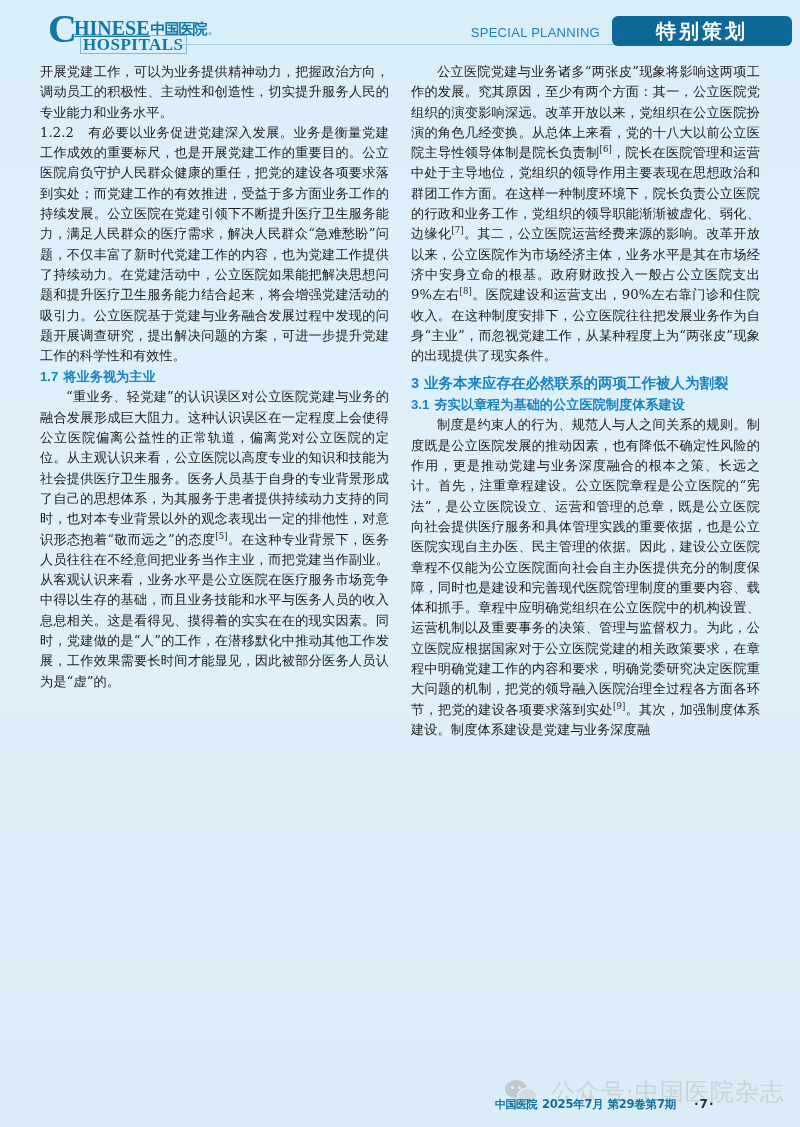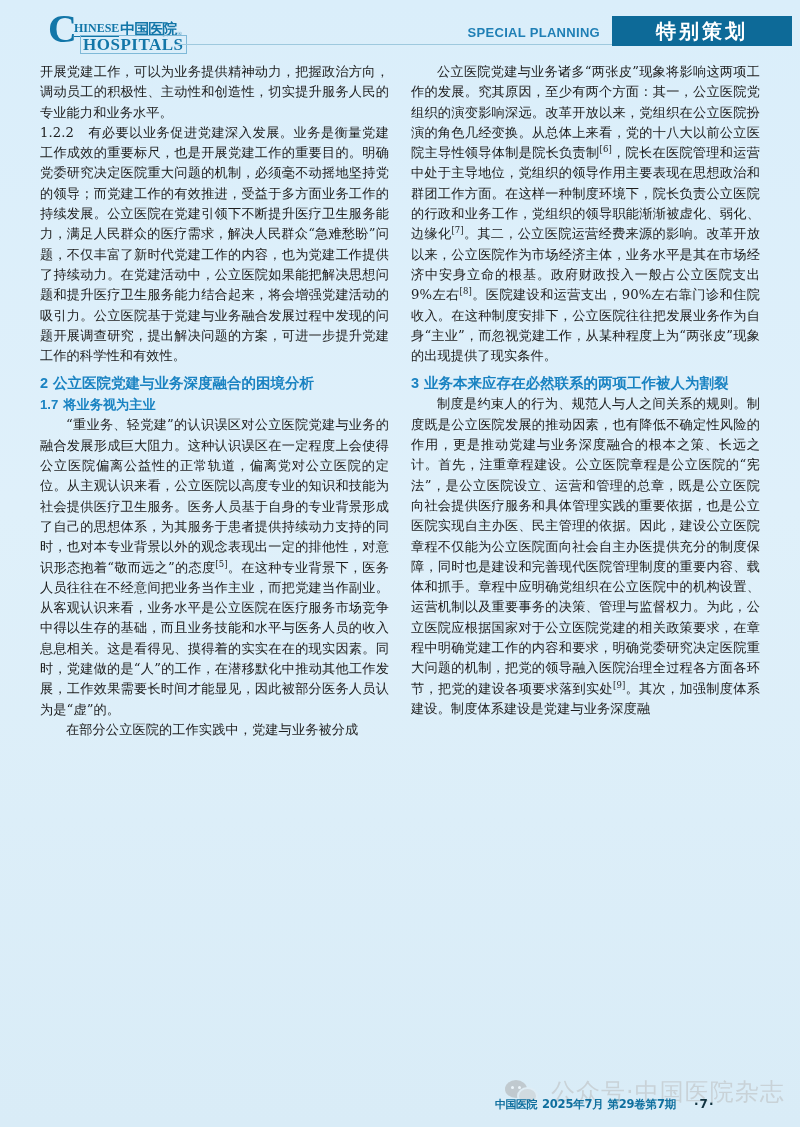--- a/index.html
+++ b/index.html
@@ -50,21 +50,21 @@
   }
   .logo-chinese-row {
     position: absolute;
     left: 26px;
     top: 12px;
     display: flex;
     align-items: flex-end;
   }
   .logo-chinese-en {
     font-family: "Liberation Serif", serif;
-    font-size: 12px;
+    font-size: 20px;
     font-weight: bold;
     color: #1276a8;
     letter-spacing: 0px;
     line-height: 16px;
     border-bottom: 1px solid #1276a8;
   }
   .logo-cn {
     font-family: "DejaVu Sans", sans-serif;
     font-size: 15px;
     font-weight: bold;
@@ -99,39 +99,40 @@
     width: 460px;
     height: 1px;
     background: #9ec9de;
   }
   .special-planning-en {
     position: absolute;
     right: 200px;
     top: 25px;
     font-family: "Liberation Sans", sans-serif;
     font-size: 13px;
-    font-weight: bold;
+    font-weight: normal;
     color: #1f7fb5;
     letter-spacing: 0.3px;
   }
   .special-planning-cn {
     position: absolute;
     right: 8px;
     top: 16px;
     width: 180px;
     height: 30px;
     background: #0d6a98;
     color: #ffffff;
     font-family: Liberation Sans, sans-serif;
     font-size: 20px;
     font-weight: bold;
     letter-spacing: 3px;
     display: flex;
     align-items: center;
     justify-content: center;
+    border-radius: 6px;
   }
 
   
   .columns {
     position: absolute;
     left: 0;
     top: 62px;
     width: 800px;
     display: flex;
     gap: 22px;
@@ -283,48 +284,47 @@
 
     <div class="special-planning-en">SPECIAL PLANNING</div>
     <div class="special-planning-cn">特别策划</div>
   </div>
 
   <div class="columns">
 
     <div class="col">
 
       <p class="body-text">开展党建工作，可以为业务提供精神动力，把握政治方向，调动员工的积极性、主动性和创造性，切实提升服务人民的专业能力和业务水平。</p>
-      <p class="body-text">1.2.2　有必要以业务促进党建深入发展。业务是衡量党建工作成效的重要标尺，也是开展党建工作的重要目的。明确党委研究决定医院重大问题的机制，必须毫不动摇地坚持党的领导；而党建工作的有效推进，受益于多方面业务工作的持续发展。公立医院在党建引领下不断提升医疗卫生服务能力，满足人民群众的医疗需求，解决人民群众“急难愁盼”问题，不仅丰富了新时代党建工作的内容，也为党建工作提供了持续动力。在党建活动中，公立医院如果能把解决思想问题和提升医疗卫生服务能力结合起来，将会增强党建活动的吸引力。公立医院基于党建与业务融合发展过程中发现的问题开展调查研究，提出解决问题的方案，可进一步提升党建工作的科学性和有效性。</p>
-
-      <h2 class="sec-h1">
-        <span class="sec-num">2</span><span>公立医院党建与业务深度融合的困境分析</span>
-      </h2>
+      <p class="body-text">1.2.2　有必要以业务促进党建深入发展。业务是衡量党建工作成效的重要标尺，也是开展党建工作的重要目的。公立医院肩负守护人民群众健康的重任，把党的建设各项要求落到实处；而党建工作的有效推进，受益于多方面业务工作的持续发展。公立医院在党建引领下不断提升医疗卫生服务能力，满足人民群众的医疗需求，解决人民群众“急难愁盼”问题，不仅丰富了新时代党建工作的内容，也为党建工作提供了持续动力。在党建活动中，公立医院如果能把解决思想问题和提升医疗卫生服务能力结合起来，将会增强党建活动的吸引力。公立医院基于党建与业务融合发展过程中发现的问题开展调查研究，提出解决问题的方案，可进一步提升党建工作的科学性和有效性。</p>
+
 
       <h3 class="sec-h2">
         <span class="sec-num">1.7</span><span>将业务视为主业</span>
       </h3>
 
 
       <p class="body-text indent"><span>“重业务、轻党建”的认识误区对公立医院党建与业务的融合发展形成巨大阻力。这种认识误区在一定程度上会使得公立医院偏离公益性的正常轨道，偏离党对公立医院的定位。从主观认识来看，公立医院以高度专业的知识和技能为社会提供医疗卫生服务。医务人员基于自身的专业背景形成了自己的思想体系，为其服务于患者提供持续动力支持的同时，也对本专业背景以外的观念表现出一定的排他性，对意识形态抱着“敬而远之”的态度</span><sup class="cite">[5]</sup><span>。在这种专业背景下，医务人员往往在不经意间把业务当作主业，而把党建当作副业。从客观认识来看，业务水平是公立医院在医疗服务市场竞争中得以生存的基础，而且业务技能和水平与医务人员的收入息息相关。这是看得见、摸得着的实实在在的现实因素。同时，党建做的是“人”的工作，在潜移默化中推动其他工作发展，工作效果需要长时间才能显见，因此被部分医务人员认为是“虚”的。</span></p>
 
 
-      <p class="body-text indent">在部分公立医院的工作实践中，党建与业务被分成</p>
     </div>
 
     <div class="col">
 
 
       <p class="body-text indent">
         <span>公立医院党建与业务诸多“两张皮”现象将影响这两项工作的发展。究其原因，至少有两个方面：其一，公立医院党组织的演变影响深远。改革开放以来，党组织在公立医院扮演的角色几经变换。从总体上来看，党的十八大以前公立医院主导性领导体制是院长负责制</span><sup class="cite">[6]</sup><span>，院长在医院管理和运营中处于主导地位，党组织的领导作用主要表现在思想政治和群团工作方面。在这样一种制度环境下，院长负责公立医院的行政和业务工作，党组织的领导职能渐渐被虚化、弱化、边缘化</span><sup class="cite">[7]</sup><span>。其二，公立医院运营经费来源的影响。改革开放以来，公立医院作为市场经济主体，业务水平是其在市场经济中安身立命的根基。政府财政投入一般占公立医院支出9%左右</span><sup class="cite">[8]</sup><span>。医院建设和运营支出，90%左右靠门诊和住院收入。在这种制度安排下，公立医院往往把发展业务作为自身“主业”，而忽视党建工作，从某种程度上为“两张皮”现象的出现提供了现实条件。</span>
       </p>
 
       <h2 class="sec-h1">
         <span class="sec-num">3</span><span>业务本来应存在必然联系的两项工作被人为割裂</span>
       </h2>
 
+      <h3 class="sec-h2">
+        <span class="sec-num">3.1</span><span>夯实以章程为基础的公立医院制度体系建设</span>
+      </h3>
 
       <p class="body-text indent">
         <span>制度是约束人的行为、规范人与人之间关系的规则。制度既是公立医院发展的推动因素，也有降低不确定性风险的作用，更是推动党建与业务深度融合的根本之策、长远之计。首先，注重章程建设。公立医院章程是公立医院的“宪法”，是公立医院设立、运营和管理的总章，既是公立医院向社会提供医疗服务和具体管理实践的重要依据，也是公立医院实现自主办医、民主管理的依据。因此，建设公立医院章程不仅能为公立医院面向社会自主办医提供充分的制度保障，同时也是建设和完善现代医院管理制度的重要内容、载体和抓手。章程中应明确党组织在公立医院中的机构设置、运营机制以及重要事务的决策、管理与监督权力。为此，公立医院应根据国家对于公立医院党建的相关政策要求，在章程中明确党建工作的内容和要求，明确党委研究决定医院重大问题的机制，把党的领导融入医院治理全过程各方面各环节，把党的建设各项要求落到实处</span><sup class="cite">[9]</sup><span>。其次，加强制度体系建设。制度体系建设是党建与业务深度融</span>
       </p>
     </div>
   </div>
 
   <div class="watermark">
     <span class="wechat-bubble">
       <span class="b1"></span>

